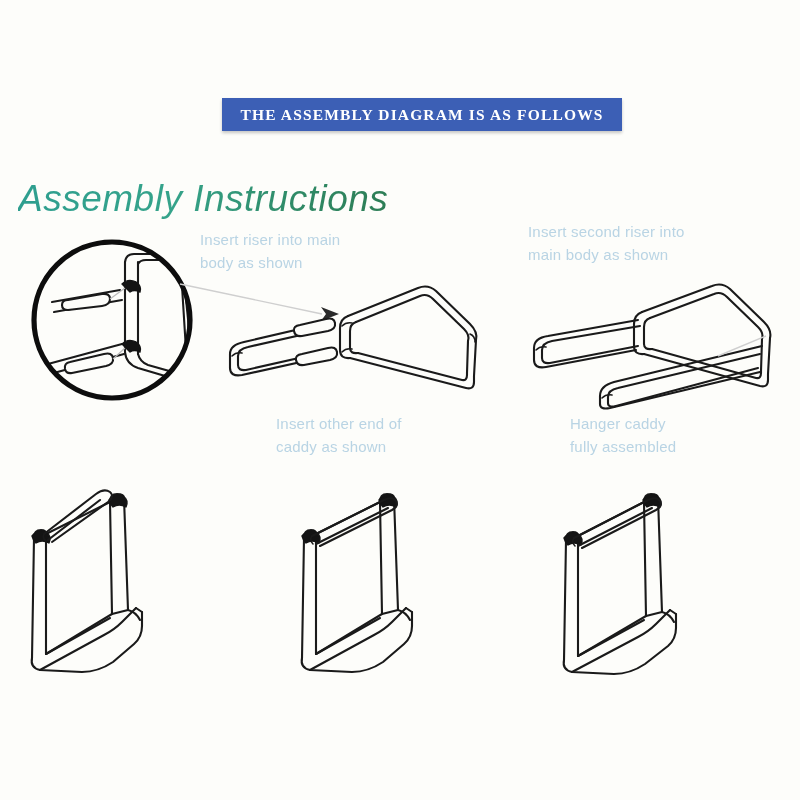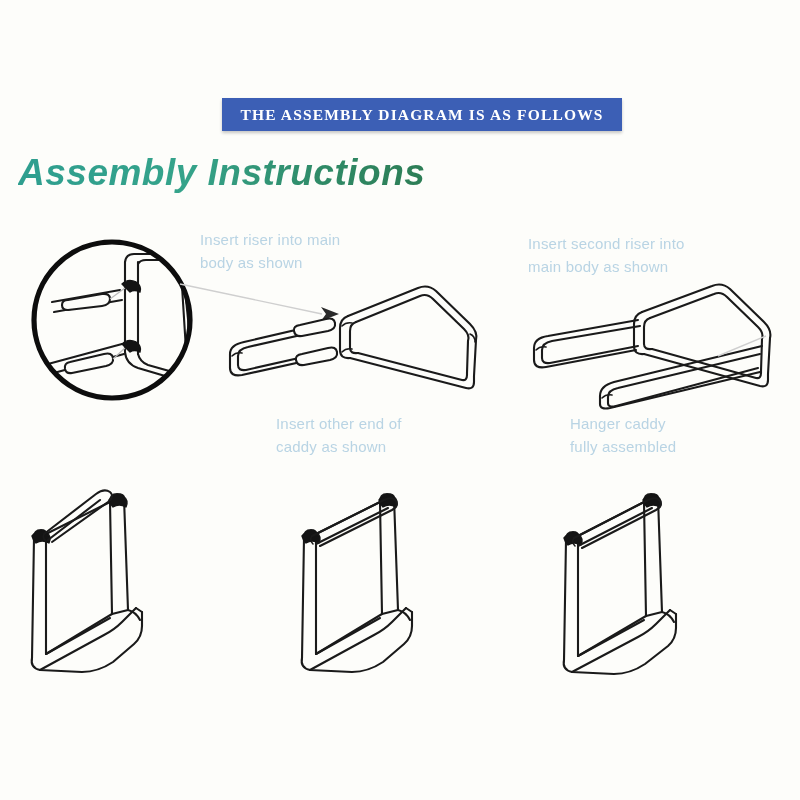--- a/index.html
+++ b/index.html
@@ -39,45 +39,45 @@
     font-weight: bold;
     font-size: 15.5px;
     letter-spacing: 1.15px;
     white-space: nowrap;
   }
 
   
   #heading {
     position: absolute;
     left: 18px;
-    top: 152px;
+    top: 178px;
     font-size: 37px;
     font-style: italic;
-    font-weight: bold;
+    font-weight: normal;
     letter-spacing: 0.5px;
     background: linear-gradient(95deg, #2e9e8f 0%, #35a38a 42%, #2f8a66 75%, #2d7d55 100%);
     -webkit-background-clip: text;
     background-clip: text;
     color: transparent;
     -webkit-text-fill-color: transparent;
     white-space: nowrap;
   }
 
   
   .caption {
     position: absolute;
     color: #b9d4e4;
     font-size: 15px;
     line-height: 23px;
     text-align: left;
     white-space: pre-line;
     letter-spacing: 0.2px;
   }
   #cap-top-1 { left: 200px; top: 228px; width: 260px; }
-  #cap-top-2 { left: 528px; top: 232px; width: 272px; }
+  #cap-top-2 { left: 528px; top: 220px; width: 272px; }
   #cap-mid-1 { left: 18px;  top: 412px; width: 240px; }
   #cap-mid-2 { left: 276px; top: 412px; width: 248px; }
   #cap-mid-3 { left: 570px; top: 412px; width: 250px; }
 
   
   .illo {
     position: absolute;
   }
   .illo svg { display: block; overflow: visible; }
 

